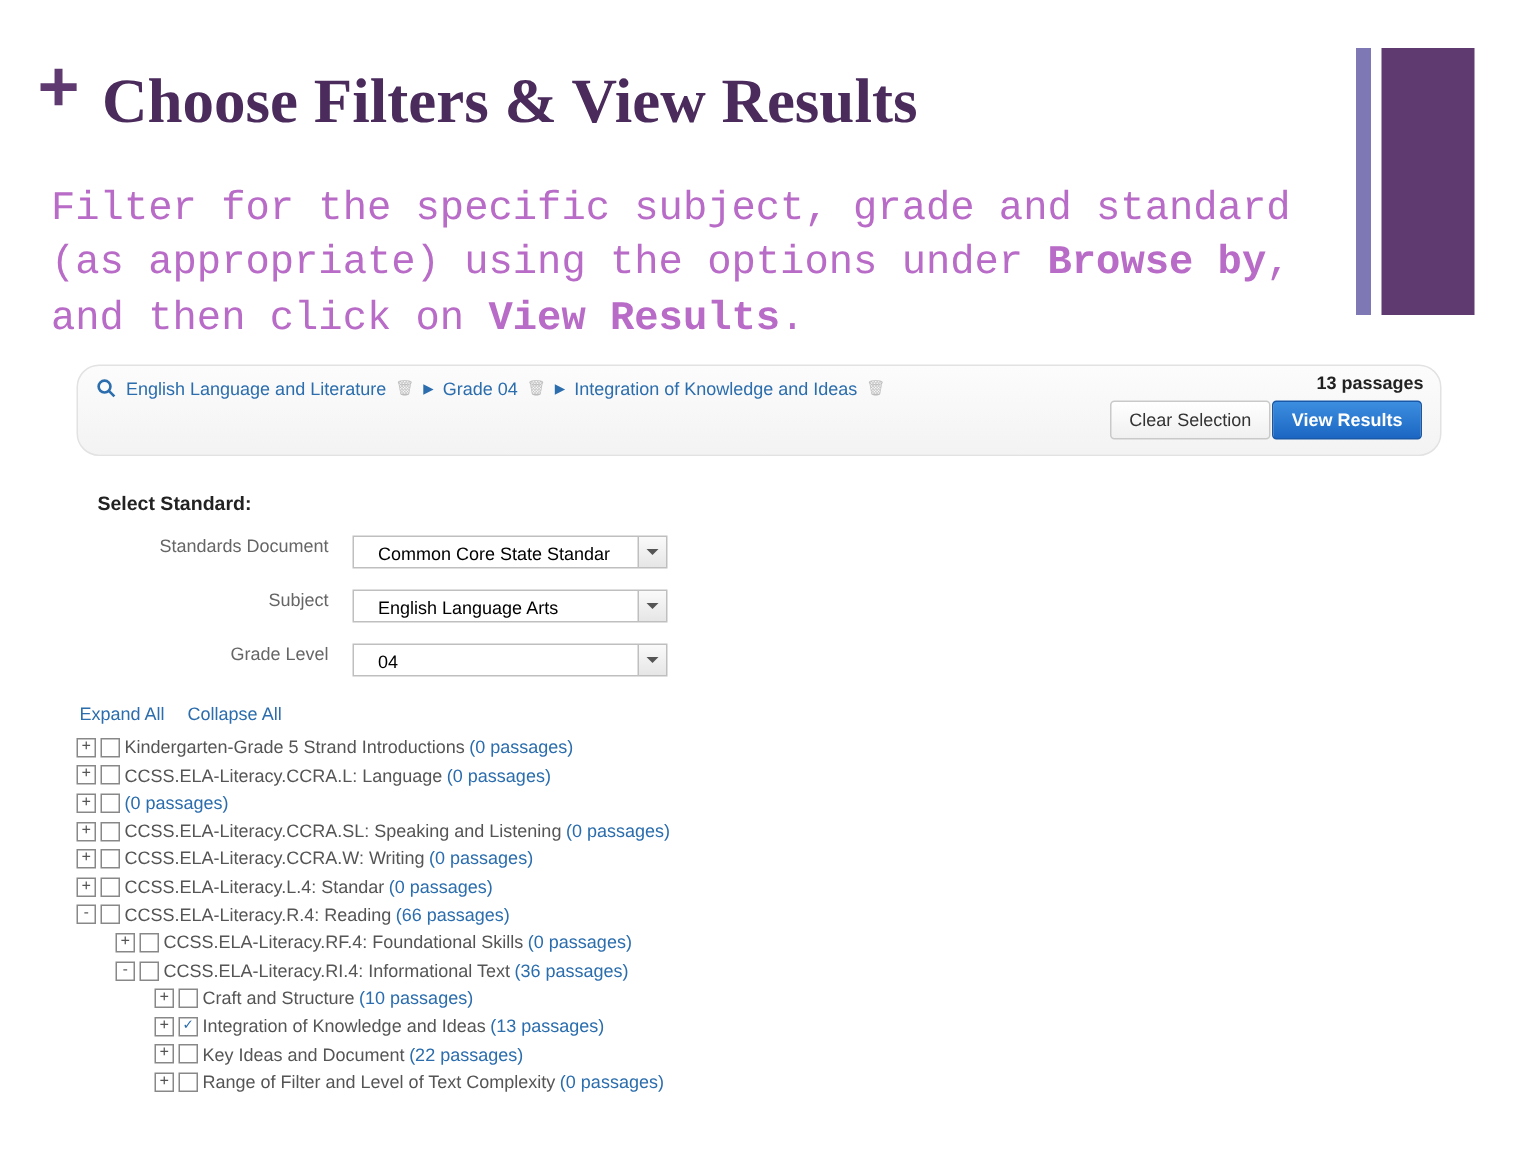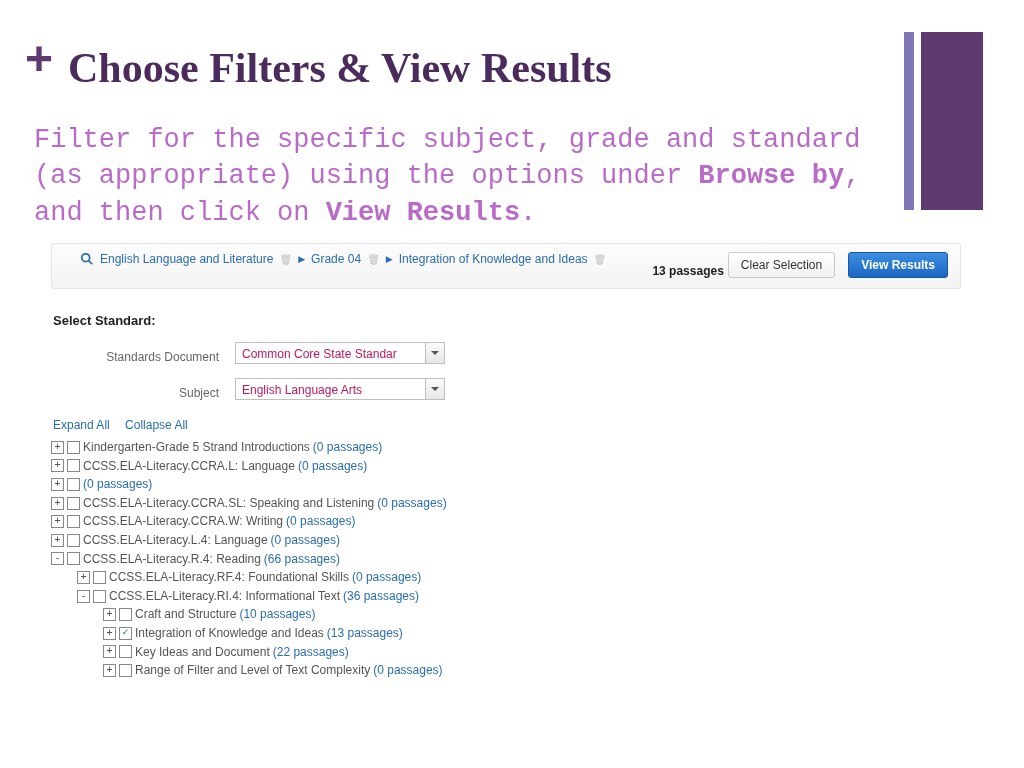--- a/index.html
+++ b/index.html
@@ -9,37 +9,37 @@
   .bar-thick{position:absolute;top:32px;left:921px;width:62px;height:178px;background:#5e3a70}
   
   .plus{position:absolute;top:35px;left:25px;font-size:48px;font-weight:bold;color:#5e3a70;line-height:1}
   
   .title{position:absolute;top:44px;left:68px;font-family:Georgia,serif;font-size:42px;color:#4a2b5c;font-weight:700}
   
   .subtitle{position:absolute;top:122px;left:34px;width:840px;font-family:Liberation Mono, monospace;font-size:27px;line-height:1.35;color:#b86bc7}
   .subtitle b{font-weight:bold}
   
   .app{position:absolute;top:243px;left:51px;width:910px}
-  .toolbar{background:linear-gradient(#fcfcfc,#f3f3f3);border:1px solid #e2e2e2;border-radius:3px;padding:8px 12px 10px 28px;font-size:12px;color:#333}
+  .toolbar{background:linear-gradient(#fcfcfc,#f3f3f3);border:1px solid #e2e2e2;border-radius:15px;padding:8px 12px 10px 12px;font-size:12px;color:#333}
   .crumbs{display:flex;align-items:center;gap:6px}
   .mag{width:14px;height:14px;display:inline-block}
   .crumb{color:#2b6dad}
   .crumb-del{color:#bcbcbc;font-size:10px}
   .crumb-sep{color:#2b6dad;font-size:9px}
   .toolbar-row2{display:flex;justify-content:flex-end;align-items:center;gap:8px;margin-top:-14px}
   .passcount{color:#222;font-size:12px;margin-right:-1px;margin-top:-4px}
   .passcount b{font-weight:bold}
   .btn{font-size:12px;padding:5px 12px;border-radius:3px;cursor:pointer;border:1px solid}
   .btn-clear{background:linear-gradient(#fff,#f0f0f0);border-color:#c9c9c9;color:#333}
   .btn-view{background:linear-gradient(#3c8ee0,#1b66c2);border-color:#1958a6;color:#fff;font-weight:bold}
-  .section-h{font-weight:bold;color:#222;font-size:13px;margin:24px 0 14px 2px}
+  .section-h{font-weight:bold;color:#222;font-size:13px;margin:24px 0 14px 14px}
   .form-rows{font-size:12px;color:#555}
-  .form-row{display:flex;align-items:flex-end;margin-bottom:14px}
+  .form-row{display:flex;align-items:flex-start;margin-bottom:14px}
   .form-label{width:168px;text-align:right;padding-right:16px;color:#666}
-  .select{position:relative;width:210px;height:22px;border:1px solid #bfbfbf;background:#fff;font-size:12px;color:#be185d;padding:0 22px 0 6px;line-height:22px;box-sizing:border-box;overflow:hidden;white-space:nowrap}
+  .select{position:relative;width:210px;height:22px;border:1px solid #bfbfbf;background:#fff;font-size:12px;color:#000000;padding:0 22px 0 16px;line-height:22px;box-sizing:border-box;overflow:hidden;white-space:nowrap}
   .select-arrow{position:absolute;right:0;top:0;width:18px;height:100%;border-left:1px solid #bfbfbf;background:linear-gradient(#fafafa,#e6e6e6);display:flex;align-items:center;justify-content:center}
   .select-arrow::after{content:"";border:4px solid transparent;border-top-color:#555;margin-top:3px}
   .tree-ctrl{font-size:12px;margin:18px 0 6px 2px}
   .tree-ctrl a{color:#2b6dad;text-decoration:none;margin-right:12px}
   .tree{font-size:12px;line-height:1.55;color:#444}
   .node{display:flex;align-items:center;gap:3px;white-space:nowrap}
   .exp{width:11px;height:11px;border:1px solid #888;font-size:10px;line-height:9px;text-align:center;color:#555;background:#fff;font-family:monospace}
   .chk{width:11px;height:11px;border:1px solid #888;background:#fff;display:inline-flex;align-items:center;justify-content:center;font-size:9px;color:#2b6dad}
   .nlabel{color:#555}
   .count{color:#2b6dad}
@@ -70,40 +70,44 @@
         <a class="crumb">English Language and Literature</a>
         <span class="crumb-del">🗑</span>
         <span class="crumb-sep">▶</span>
         <a class="crumb">Grade 04</a>
         <span class="crumb-del">🗑</span>
         <span class="crumb-sep">▶</span>
         <a class="crumb">Integration of Knowledge and Ideas</a>
         <span class="crumb-del">🗑</span>
       </div>
       <div class="toolbar-row2">
-        <div style="display:flex;flex-direction:row;align-items:flex-end;gap:5px">
+        <div style="display:flex;flex-direction:column;align-items:flex-end;gap:5px">
           <span class="passcount"><b>13</b><b> passages</b></span>
-          <div style="display:flex;gap:13px">
+          <div style="display:flex;gap:1px">
             <button class="btn btn-clear">Clear Selection</button>
             <button class="btn btn-view">View Results</button>
           </div>
         </div>
       </div>
     </div>
 
     <div class="section-h">Select Standard:</div>
 
     <div class="form-rows">
       <div class="form-row">
         <div class="form-label">Standards Document</div>
         <div class="select"><span>Common Core State Standar</span><span class="select-arrow"></span></div>
       </div>
       <div class="form-row">
         <div class="form-label">Subject</div>
         <div class="select"><span>English Language Arts</span><span class="select-arrow"></span></div>
+      </div>
+      <div class="form-row">
+        <div class="form-label">Grade Level</div>
+        <div class="select"><span>04</span><span class="select-arrow"></span></div>
       </div>
     </div>
 
     <div class="tree-ctrl">
       <a>Expand All</a>
       <a>Collapse All</a>
     </div>
 
     <div class="tree">
       <div class="node">
@@ -131,21 +135,21 @@
         </div>
       <div class="node">
           <span class="exp">+</span>
           <span class="chk"></span>
           <span class="nlabel">CCSS.ELA-Literacy.CCRA.W: Writing</span> 
           <span class="count">(0 passages)</span>
         </div>
       <div class="node">
           <span class="exp">+</span>
           <span class="chk"></span>
-          <span class="nlabel">CCSS.ELA-Literacy.L.4: Language</span> 
+          <span class="nlabel">CCSS.ELA-Literacy.L.4: Standar</span> 
           <span class="count">(0 passages)</span>
         </div>
       <div class="node">
           <span class="exp">-</span>
           <span class="chk"></span>
           <span class="nlabel">CCSS.ELA-Literacy.R.4: Reading</span> 
           <span class="count">(66 passages)</span>
         </div>
       <div class="node indent1">
           <span class="exp">+</span>

